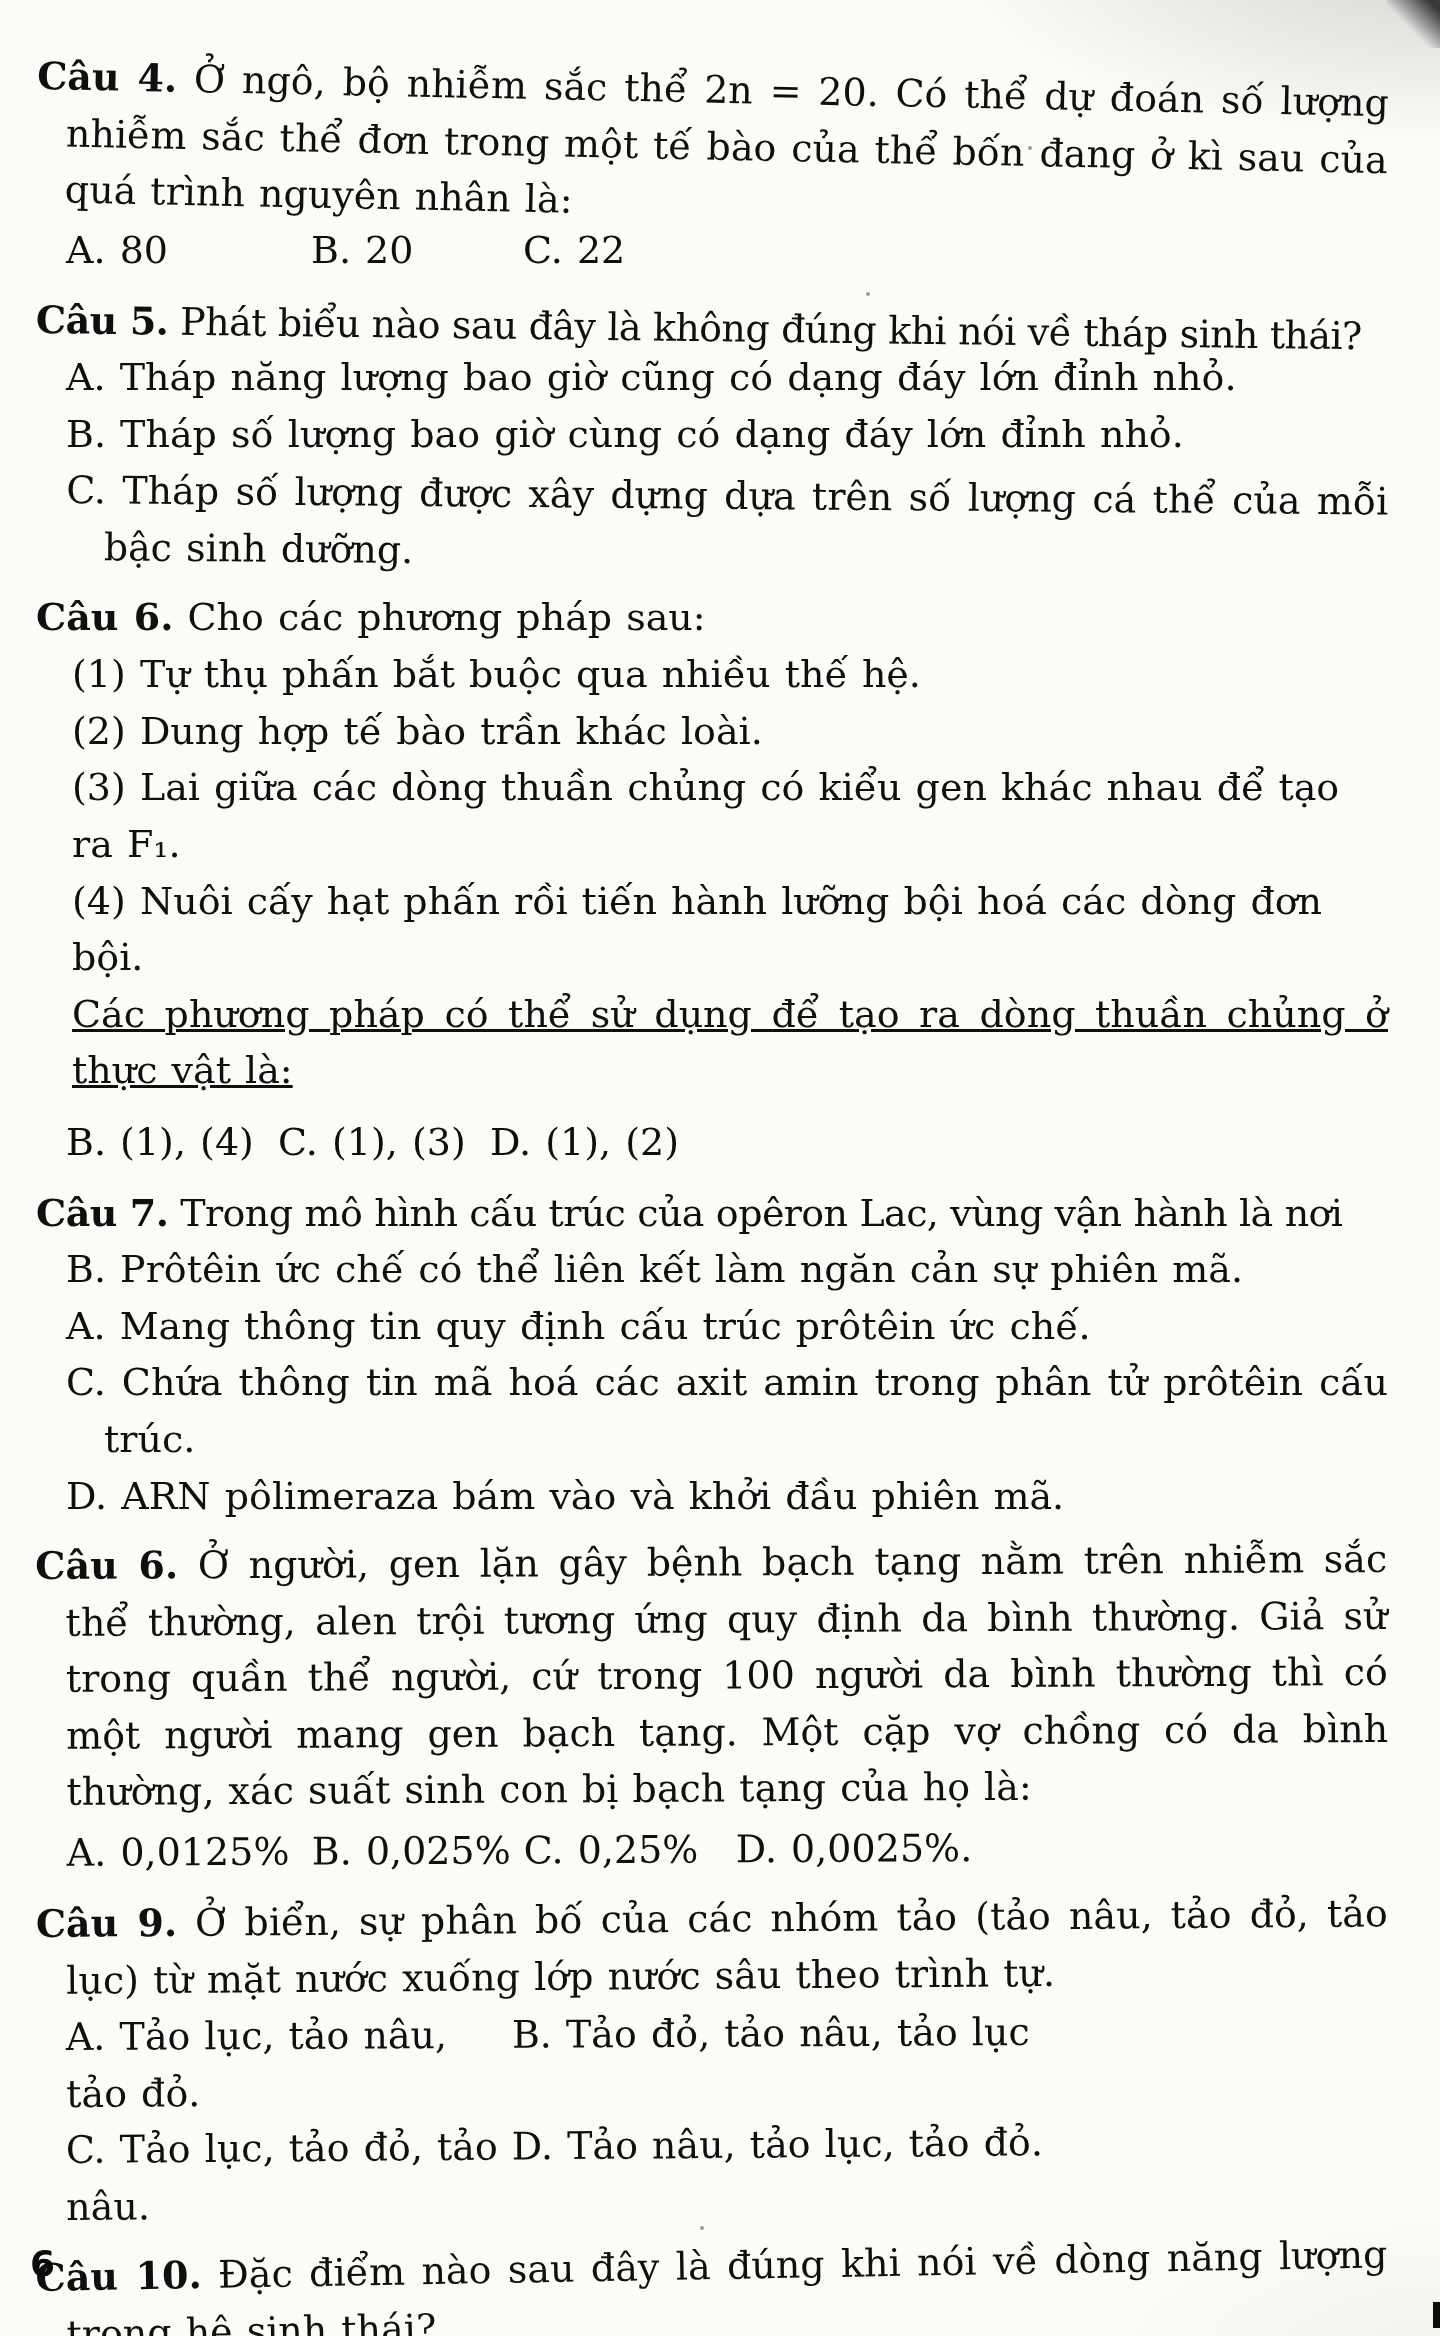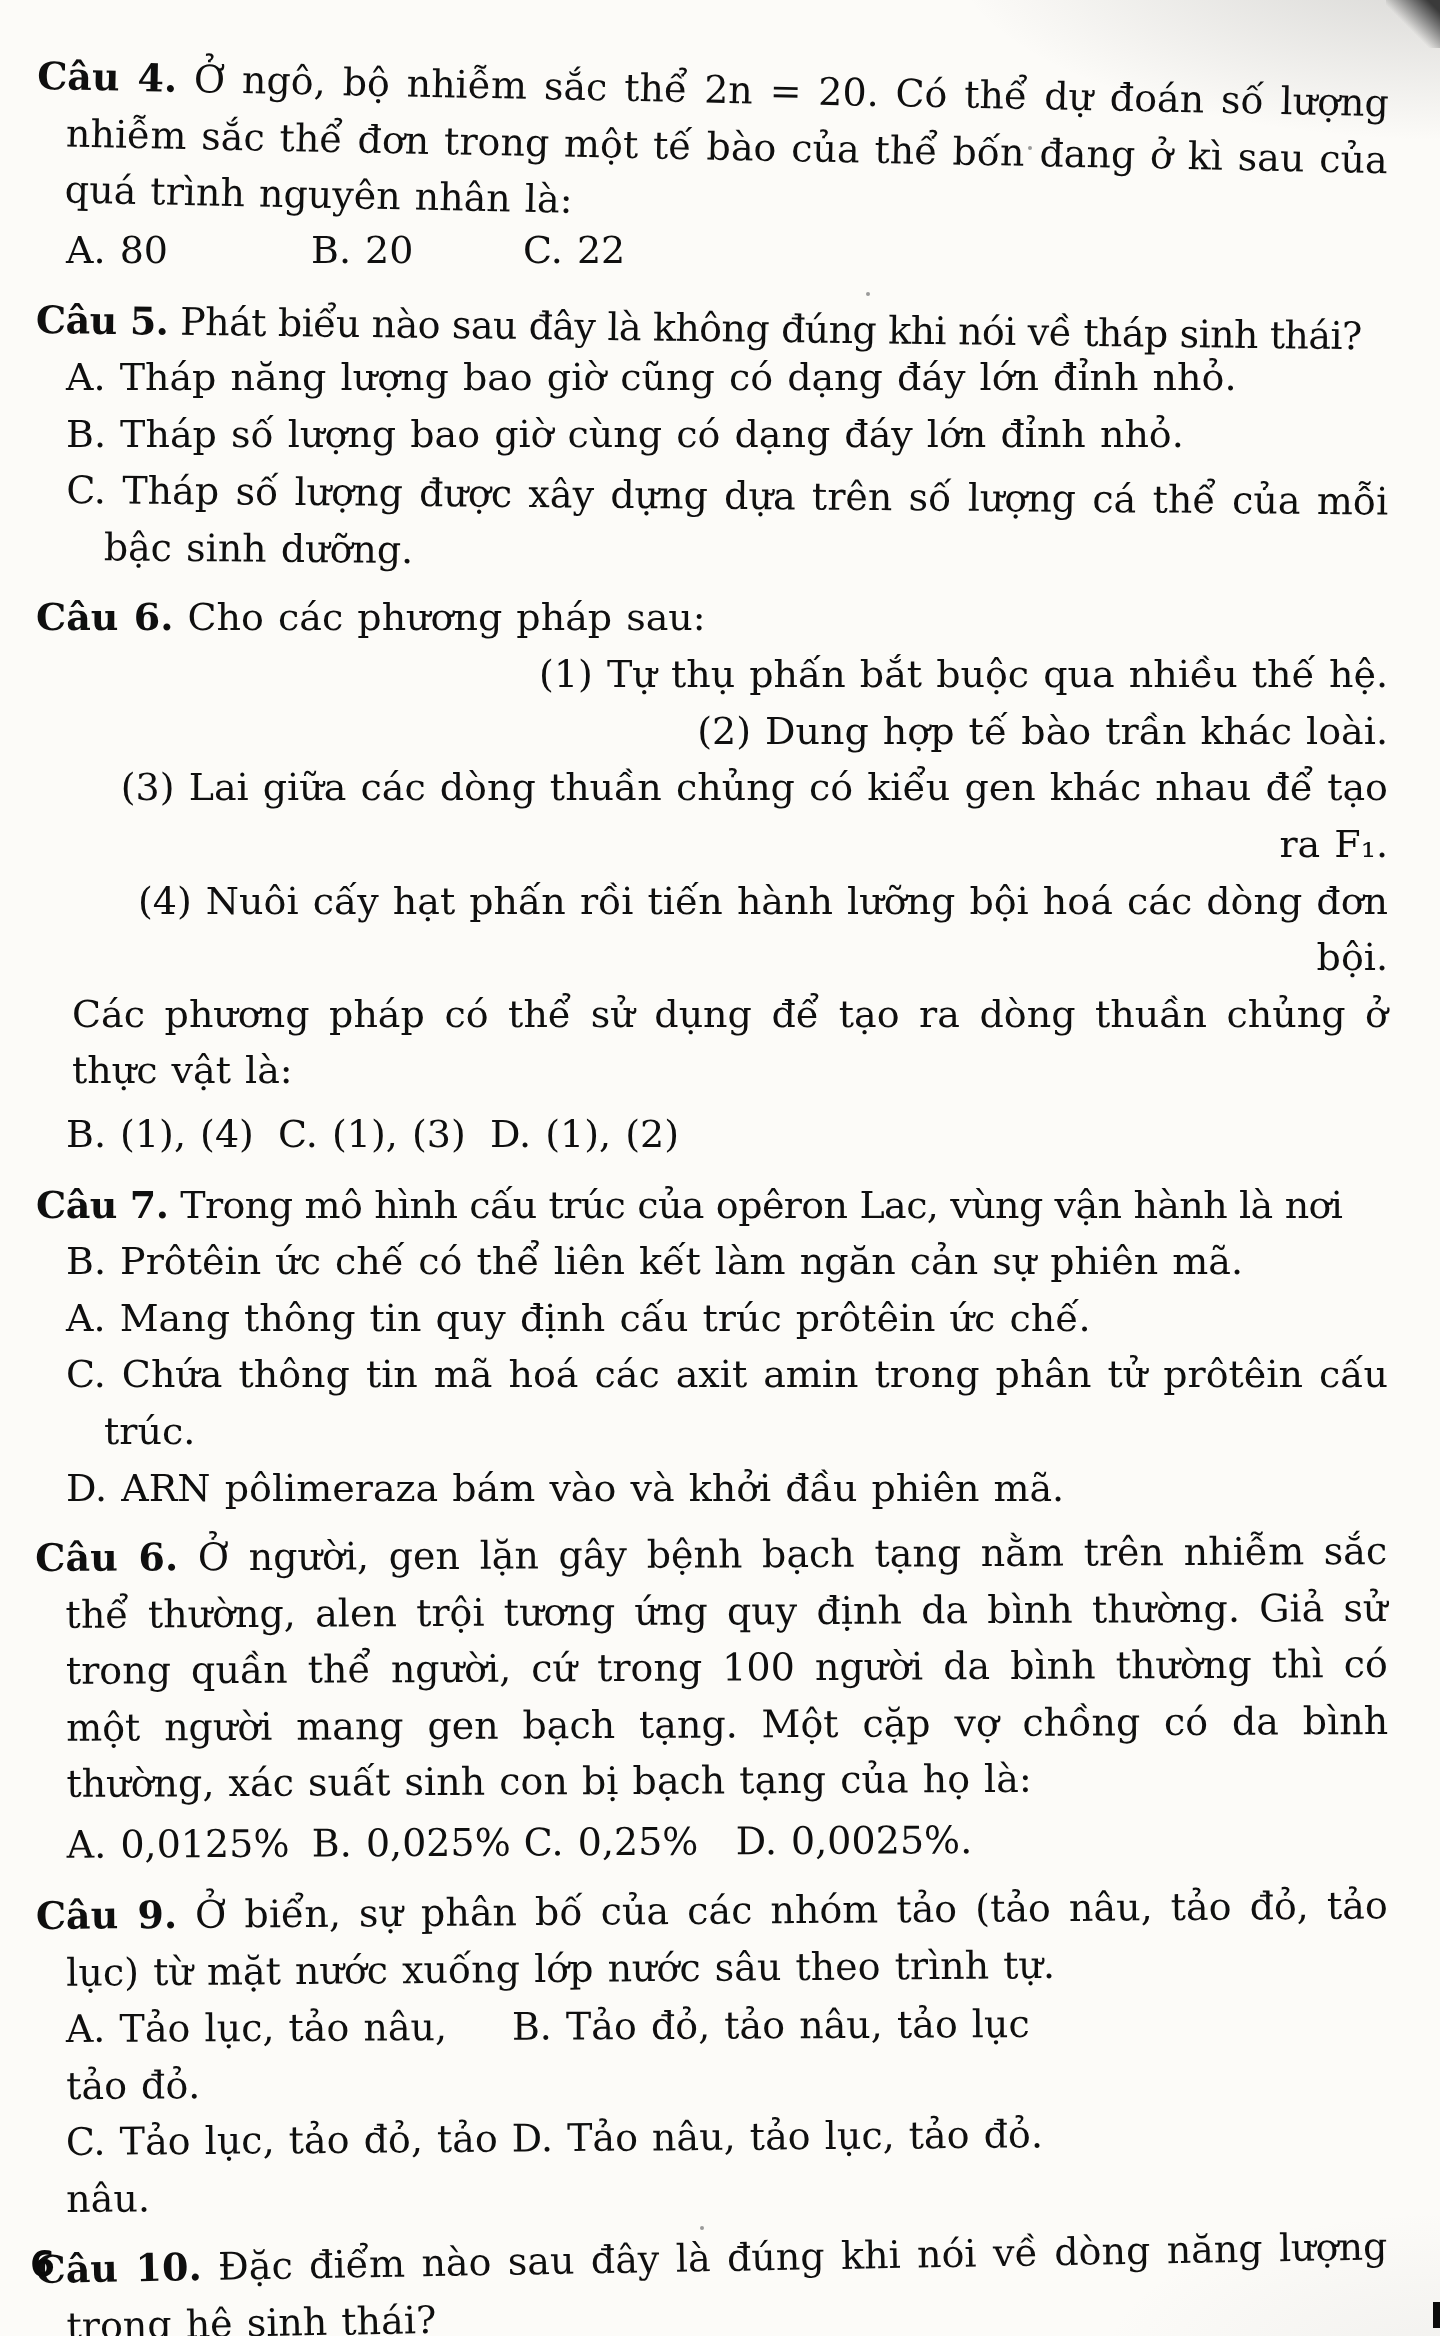--- a/index.html
+++ b/index.html
@@ -23,22 +23,22 @@
 
   .content{
     position:absolute;left:36px;top:34px;width:1352px;
     font-size:38px;line-height:1.49;word-spacing:2px;
   }
   .q{margin-top:14px;}
   .q-head{margin:0;text-align:justify;padding-left:30px;text-indent:-30px;}
   .q-label{font-weight:700;}
   .tight{letter-spacing:-0.6px;word-spacing:0.5px;}
   .opt{margin:0 0 0 30px;padding-left:38px;text-indent:-38px;text-align:justify;}
-  .item{margin:0 0 0 36px;text-align:right;}
-  .cont{margin:0 0 7px 36px;text-align:justify;}
+  .item{margin:0 0 0 36px;}
+  .cont{margin:0 0 15px 36px;text-align:justify;text-decoration:underline;}
   .row4{display:flex;margin:4px 0 0 30px;}
   .row4 .c1{width:245px;}.row4 .c2{width:212px;}.row4 .c3{width:212px;}.row4 .c4{flex:1;}
   .row2{display:flex;margin:0 0 0 30px;}
   .row2 .w{width:446px;}
 
   .rot-d1{transform:rotate(1.15deg);transform-origin:0 50%;}
   .rot-d2{transform:rotate(0.7deg);transform-origin:0 50%;}
   .rot-d3{transform:rotate(0.5deg);transform-origin:0 50%;}
   .rot-u0{transform:rotate(-0.3deg);transform-origin:0 50%;}
   .rot-u1{transform:rotate(-0.45deg);transform-origin:0 50%;}

